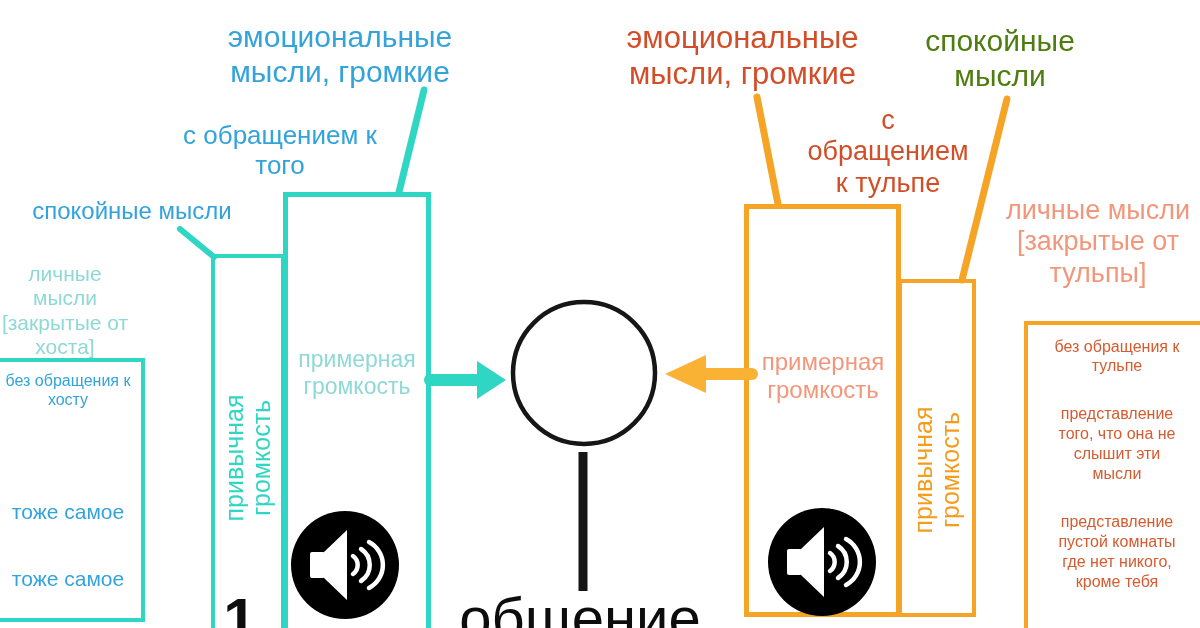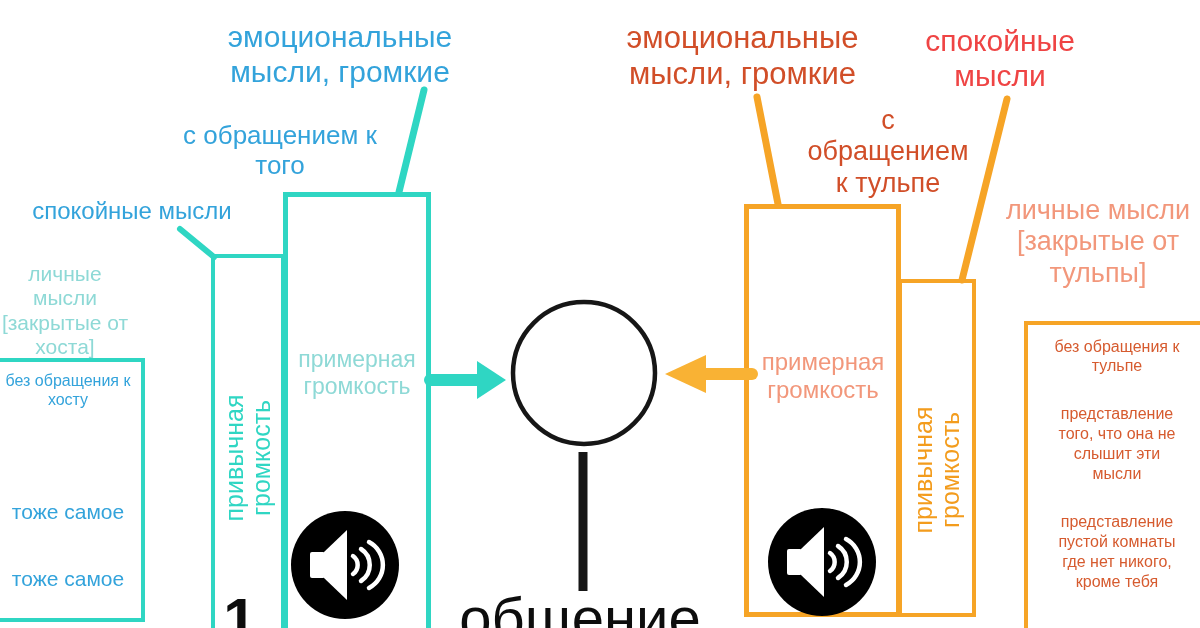--- a/index.html
+++ b/index.html
@@ -13,21 +13,21 @@
   .orange-b{border:5px solid #f6a426;}
   .orange-b-thin{border:4px solid #f6a426;}
   .lbl{position:absolute;white-space:pre-line;text-align:center;line-height:1.16;}
   .rot{
     position:absolute;transform:translate(-50%,-50%) rotate(-90deg);
     white-space:pre-line;text-align:center;line-height:1.08;
   }
   .blue{color:#33a3db;}
   .lightteal{color:#8ed9d6;}
   .redorange{color:#d14e28;}
-  .lightred{color:#ef4444;}
+  .lightred{color:#4d7c0f;}
   .salmon{color:#f2977b;}
   .darkorange{color:#d65b2f;}
   .tealtxt{color:#2fd6c3;}
   .orangetxt{color:#f39c1d;}
   svg.overlay{position:absolute;left:0;top:0;pointer-events:none;}
 </style>
 </head>
 <body>
 
 <div class="canvas">

